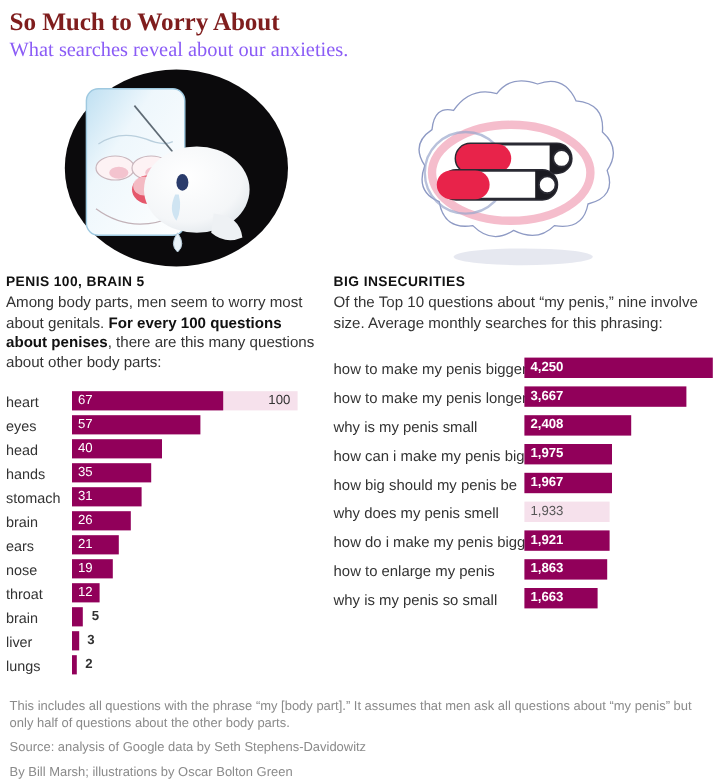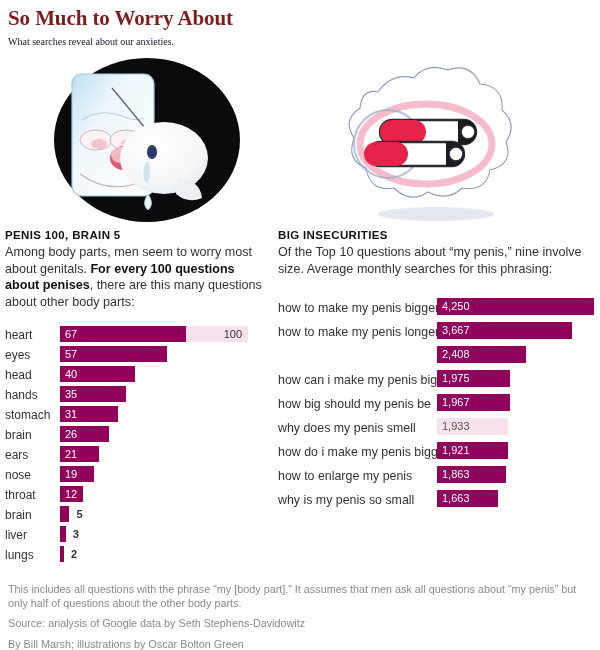--- a/index.html
+++ b/index.html
@@ -20,23 +20,23 @@
     font-family: "Liberation Serif", serif;
     font-weight: bold;
     font-size: 21px;
     line-height: 24px;
     color: #7f1d1d;
     letter-spacing: -0.1px;
     margin: 0 0 4px 0;
   }
   .subhead {
     font-family: "Liberation Serif", serif;
-    font-size: 10px;
+    font-size: 17px;
     line-height: 16px;
-    color: #0f172a;
+    color: #8b5cf6;
     margin: 0;
   }
 
   
   .art-row { position: relative; height: 175px; margin-top: 4px; }
   .art-left { position: absolute; left: 52px; top: 0; width: 190px; height: 172px; }
   .art-right { position: absolute; left: 318px; top: 2px; width: 216px; height: 172px; }
 
   
   .cols { position: relative; padding: 0 20px; }
@@ -125,21 +125,21 @@
     position: absolute;
     left: 159px; top: 1px;
     height: 17px;
     background: #91005a;
   }
   .row-r .bar.muted { background: #f6e1ec; }
   .row-r .val {
     position: absolute;
     top: 2px; left: 164px;
     font-size: 11px;
-    font-weight: normal;
+    font-weight: bold;
     color: #ffffff;
     line-height: 15px;
   }
   .row-r .val.dark { color: #555555; font-weight: normal; }
 
   
   .notes {
     position: absolute;
     left: 8px; top: 583px;
     width: 586px;
@@ -305,20 +305,21 @@
           <span class="lbl">how to make my penis bigger</span>
           <div class="bar" style="width: 157px;"></div>
           <span class="val">4,250</span>
         </div>
         <div class="row-r">
           <span class="lbl">how to make my penis longer</span>
           <div class="bar" style="width: 135.463px;"></div>
           <span class="val">3,667</span>
         </div>
         <div class="row-r">
+          <span class="lbl">why is my penis small</span>
           <div class="bar" style="width: 88.9544px;"></div>
           <span class="val">2,408</span>
         </div>
         <div class="row-r">
           <span class="lbl">how can i make my penis bigger</span>
           <div class="bar" style="width: 72.9588px;"></div>
           <span class="val">1,975</span>
         </div>
         <div class="row-r">
           <span class="lbl">how big should my penis be</span>

